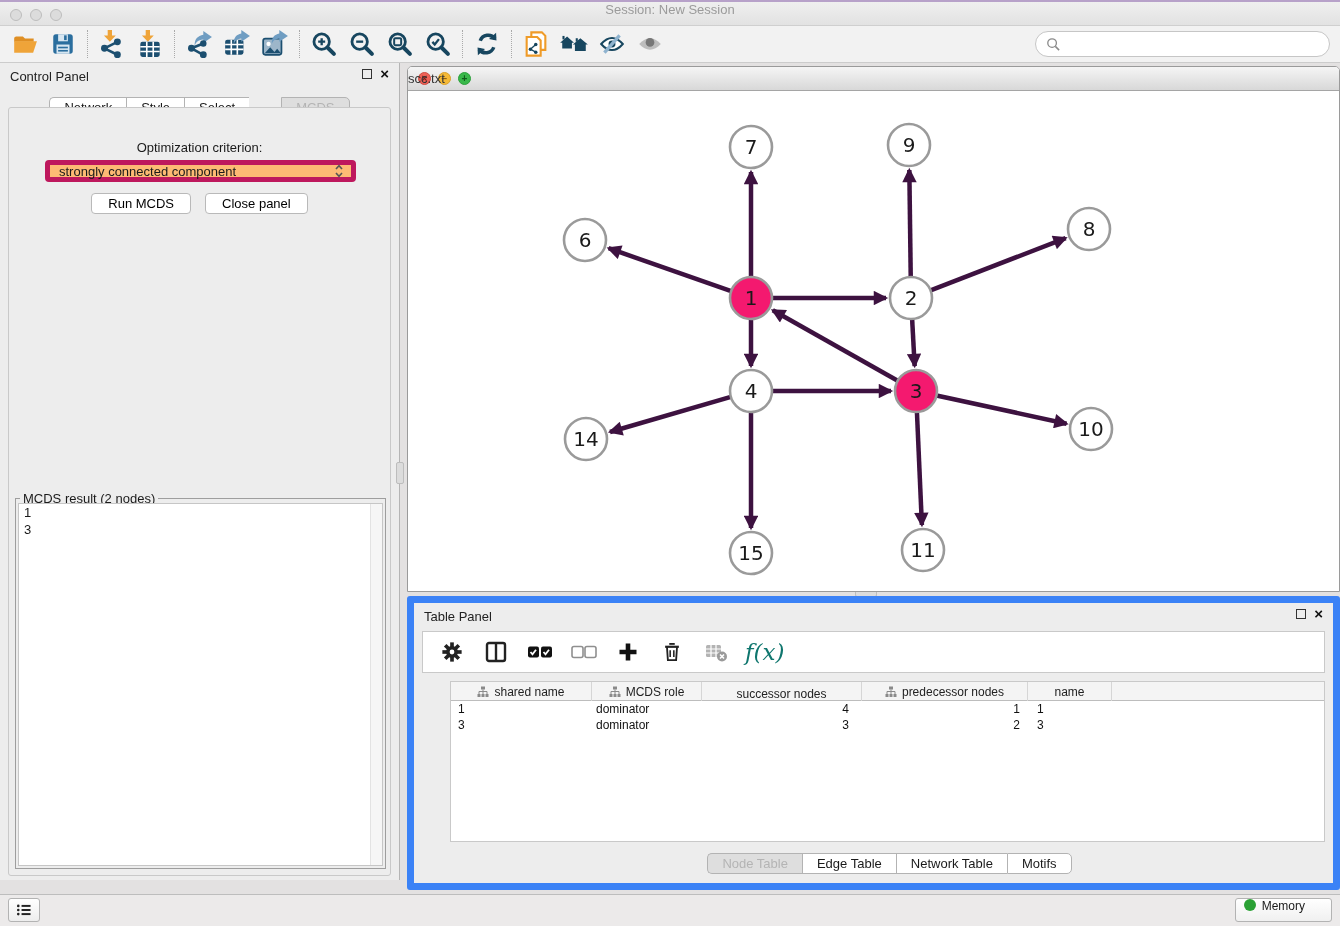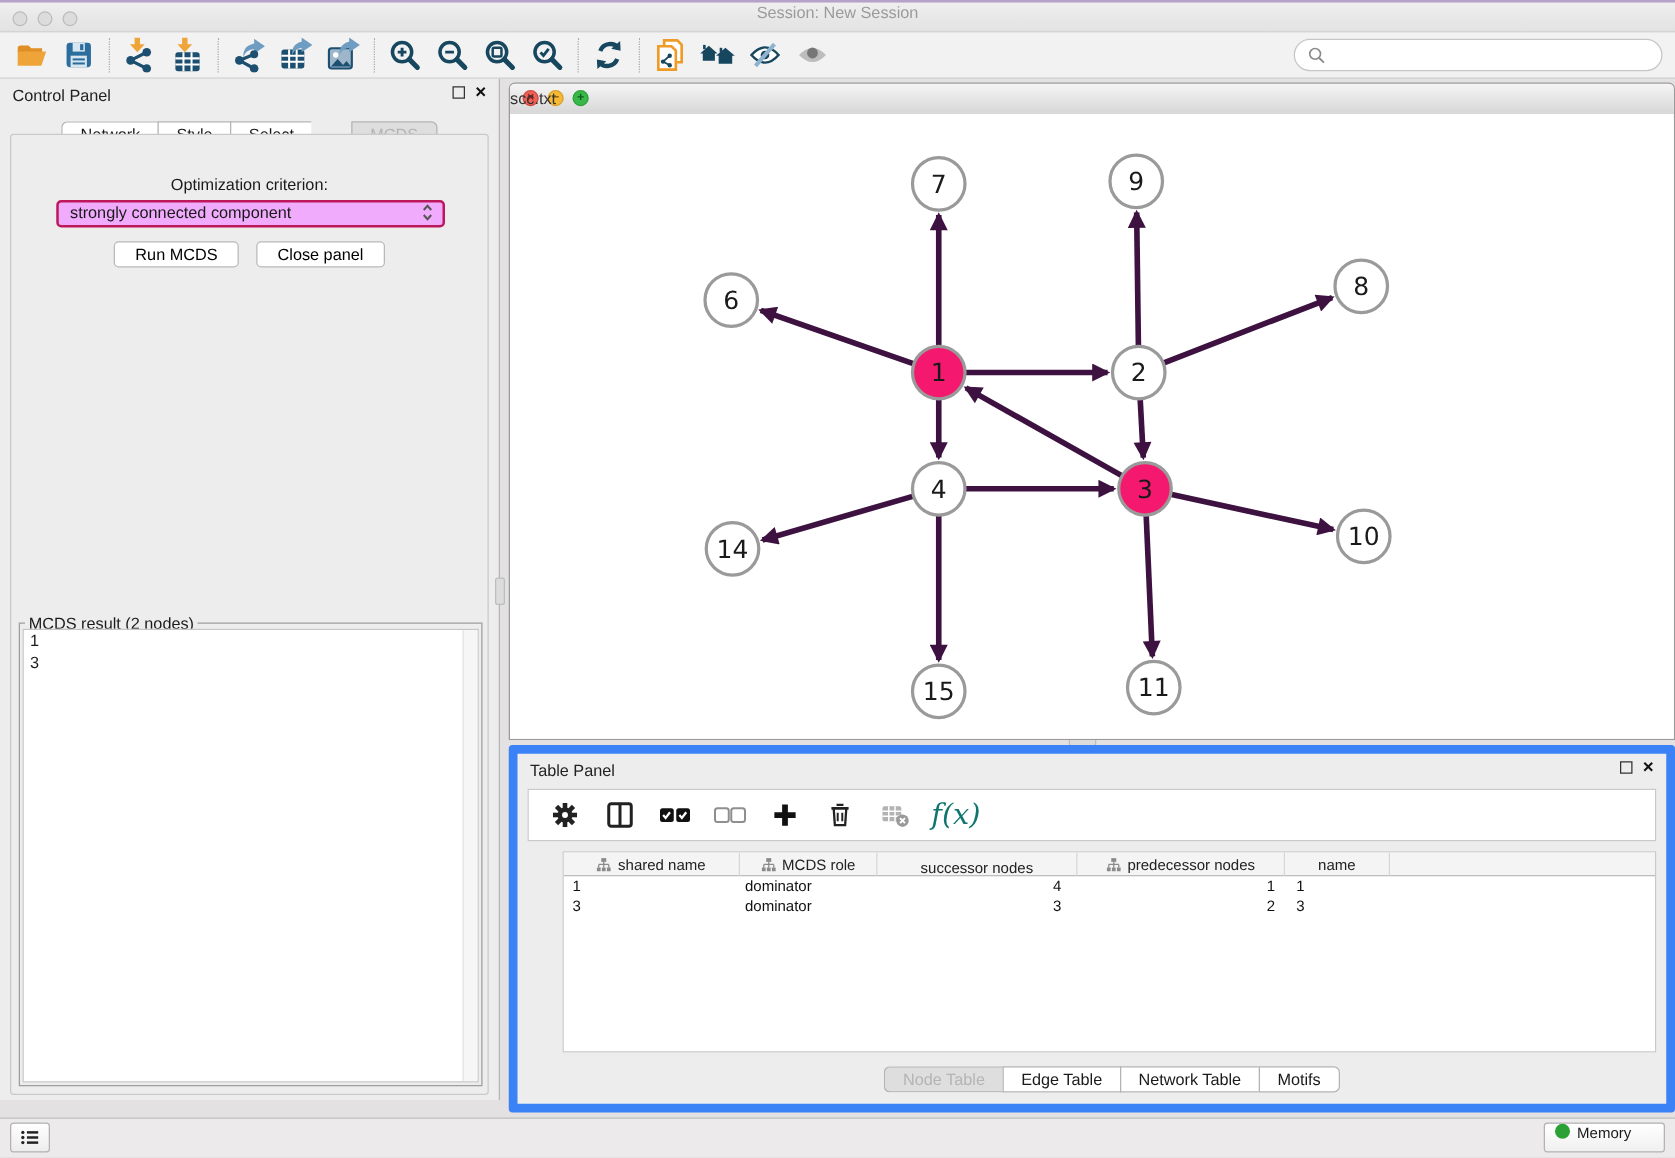--- a/index.html
+++ b/index.html
@@ -75,22 +75,22 @@
   .seg:last-child { border-radius:0 5px 5px 0; border-right:1px solid #b3b3b3; }
   .seg.active { background:#dedede; color:#b4b4b4;margin-left:32px; }
 
   .tab-content {
     position:absolute; left:8px; right:8px; top:44px; bottom:4px;
     border:1px solid #c9c9c9; border-radius:3px; background:#ededed;
   }
   .opt-label { position:absolute; top:32px; left:0; right:0; text-align:center; font-size:13px; }
   .combo {
     position:absolute; top:52px; left:36px; width:311px; height:22px;
-    background:#f0abfc; border:2px solid #be185d; border-radius:4px;
-    display:flex; padding:0 6px 0 9px; cursor:pointer;
+    background:#fdba74; border:5px solid #be185d; border-radius:4px;
+    display:flex; align-items:center; padding:0 6px 0 9px; cursor:pointer;
   }
   .combo .combo-text { flex:1; font-size:13px; }
   .btn-row { position:absolute; top:85px; left:0; right:0; display:flex; justify-content:center; gap:14px; }
   .mac-btn {
     height:21px; padding:0 16px; background:#ffffff; border:1px solid #b9b9b9;
     border-radius:4px; font-size:13px; font-family:"Liberation Sans",sans-serif; cursor:pointer;
   }
   .mcds-fieldset {
     position:absolute; left:6px; right:4px; top:390px; bottom:6px;
     border:1px solid #9e9e9e;

